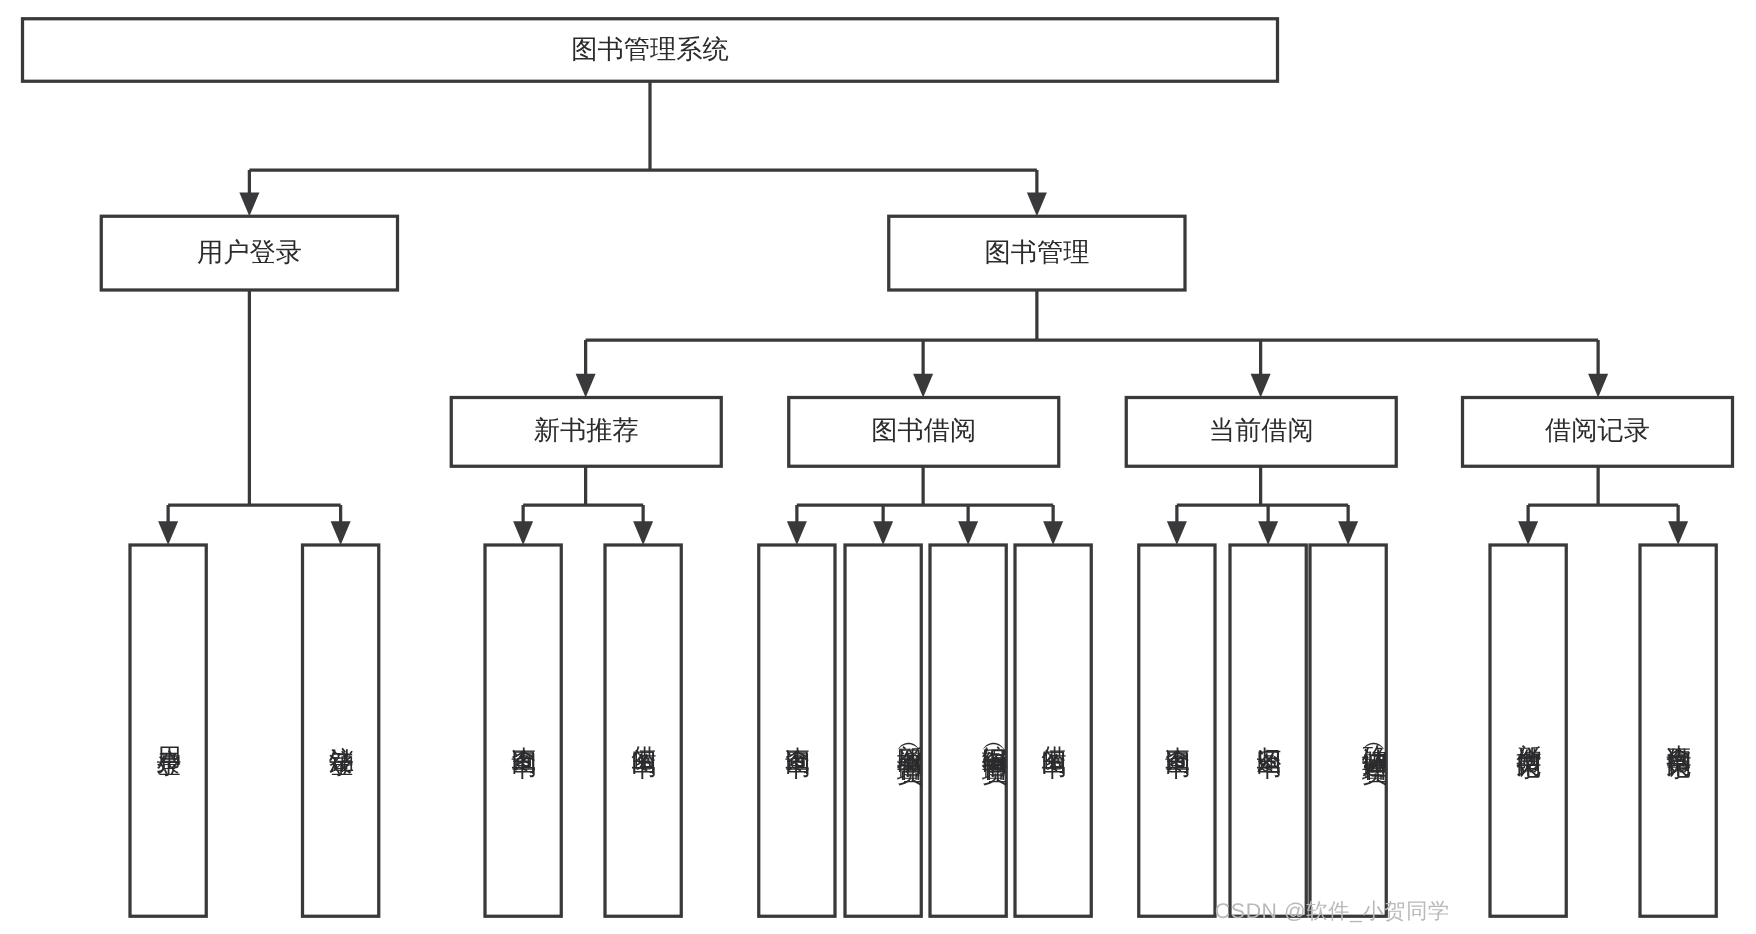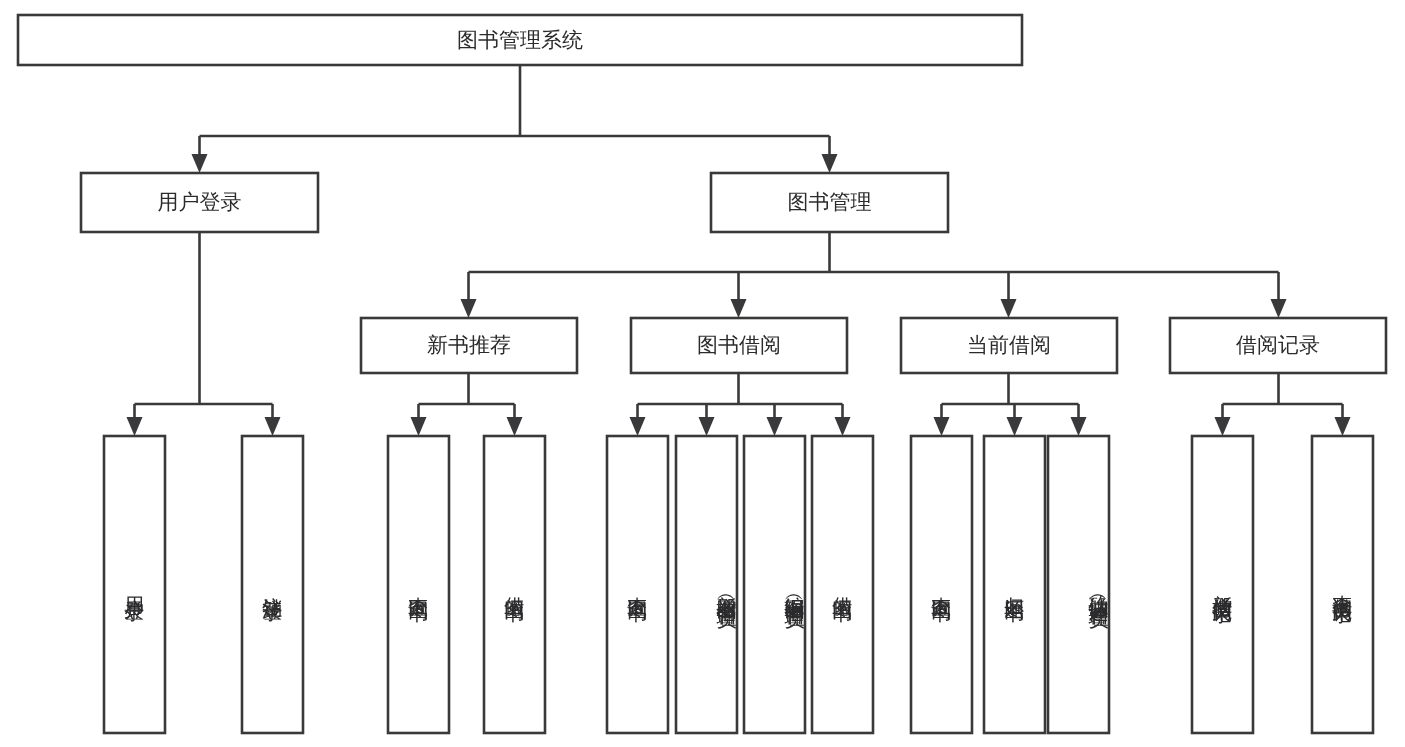--- a/index.html
+++ b/index.html
@@ -196,13 +196,14 @@
   <div class="node-label-v" style="left:607px; top:436px; width:61px; height:297px;">查询图书</div>
   <div class="node-label-v" style="left:676px; top:436px; width:61px; height:297px; align-items:flex-start; padding-top:8px; box-sizing:border-box;">新增图书（管理员）</div>
   <div class="node-label-v" style="left:744px; top:436px; width:61px; height:297px; align-items:flex-start; padding-top:8px; box-sizing:border-box;">编辑图书（管理员）</div>
   <div class="node-label-v" style="left:812px; top:436px; width:61px; height:297px;">借阅图书</div>
   <div class="node-label-v" style="left:911px; top:436px; width:61px; height:297px;">查询图书</div>
   <div class="node-label-v" style="left:984px; top:436px; width:61px; height:297px;">归还图书</div>
   <div class="node-label-v" style="left:1048px; top:436px; width:61px; height:297px; align-items:flex-start; padding-top:8px; box-sizing:border-box;">确认归还（管理员）</div>
   <div class="node-label-v" style="left:1192px; top:436px; width:61px; height:297px;">新增借阅记录</div>
   <div class="node-label-v" style="left:1312px; top:436px; width:61px; height:297px;">查询借阅记录</div>
 
+  <div class="watermark">CSDN @软件_小贺同学</div>
 </div>
 
 </body></html>

